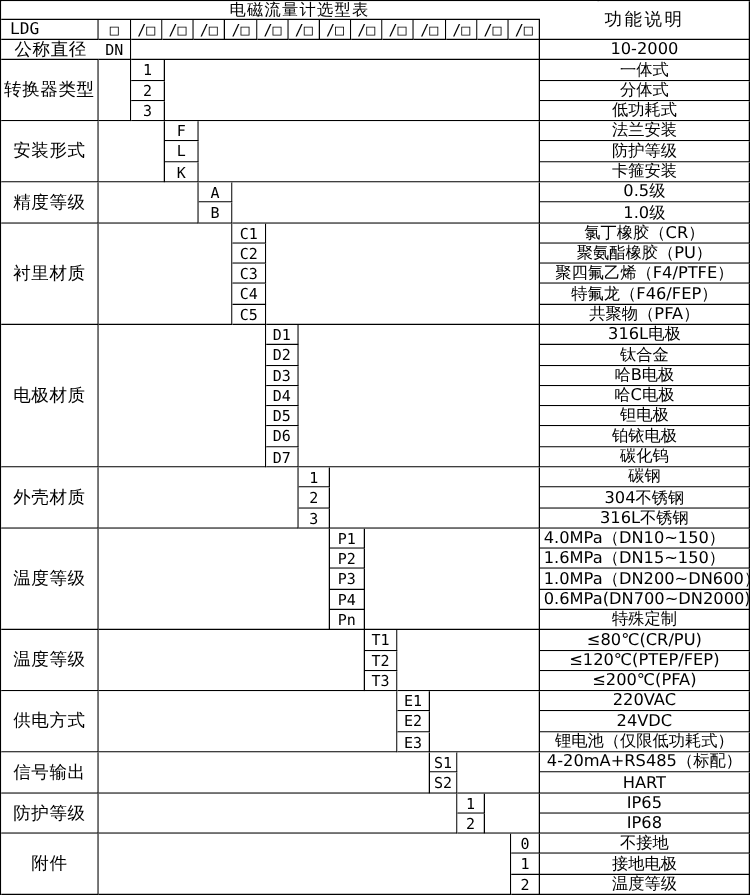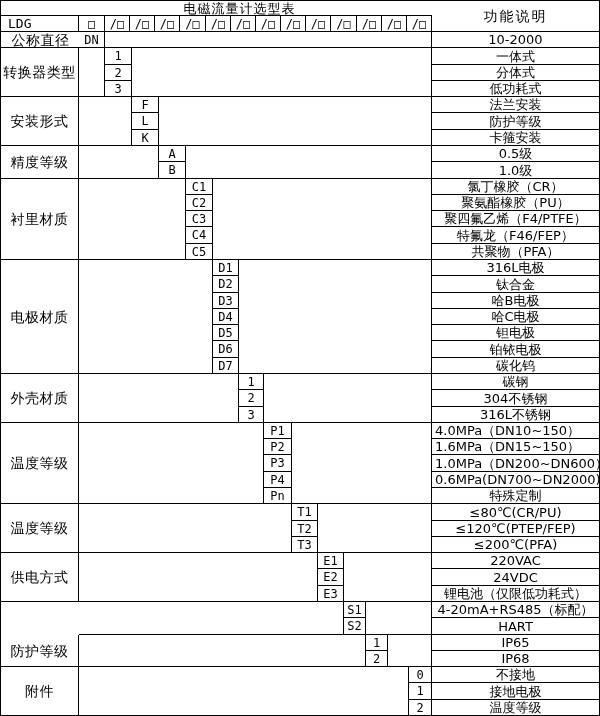--- a/index.html
+++ b/index.html
@@ -138,20 +138,21 @@
     <div class="cell desc-cell" style="left: 431px; top: 536px; width: 168px; height: 16px;">≤200℃(PFA)</div>
     <div class="cell label-cell" style="left: 0px; top: 552px; width: 78px; height: 49px;">供电方式</div>
     <div class="cell spacer-cell" style="left: 78px; top: 552px; width: 239px; height: 49px;"></div>
     <div class="cell code-cell" style="left: 317px; top: 552px; width: 26px; height: 16px;">E1</div>
     <div class="cell code-cell" style="left: 317px; top: 568px; width: 26px; height: 17px;">E2</div>
     <div class="cell code-cell" style="left: 317px; top: 585px; width: 26px; height: 16px;">E3</div>
     <div class="cell spacer-cell" style="left: 343px; top: 552px; width: 88px; height: 49px;"></div>
     <div class="cell desc-cell" style="left: 431px; top: 552px; width: 168px; height: 16px;">220VAC</div>
     <div class="cell desc-cell" style="left: 431px; top: 568px; width: 168px; height: 17px;">24VDC</div>
     <div class="cell desc-cell" style="left: 431px; top: 585px; width: 168px; height: 16px;">锂电池（仅限低功耗式）</div>
+    <div class="cell label-cell" style="left: 0px; top: 601px; width: 78px; height: 33px;">信号输出</div>
     <div class="cell spacer-cell" style="left: 78px; top: 601px; width: 265px; height: 33px;"></div>
     <div class="cell code-cell" style="left: 343px; top: 601px; width: 22px; height: 16px;">S1</div>
     <div class="cell code-cell" style="left: 343px; top: 617px; width: 22px; height: 17px;">S2</div>
     <div class="cell spacer-cell" style="left: 365px; top: 601px; width: 66px; height: 33px;"></div>
     <div class="cell desc-cell" style="left: 431px; top: 601px; width: 168px; height: 16px;">4-20mA+RS485（标配）</div>
     <div class="cell desc-cell" style="left: 431px; top: 617px; width: 168px; height: 17px;">HART</div>
     <div class="cell label-cell" style="left: 0px; top: 634px; width: 78px; height: 32px;">防护等级</div>
     <div class="cell spacer-cell" style="left: 78px; top: 634px; width: 287px; height: 32px;"></div>
     <div class="cell code-cell" style="left: 365px; top: 634px; width: 22px; height: 16px;">1</div>
     <div class="cell code-cell" style="left: 365px; top: 650px; width: 22px; height: 16px;">2</div>

